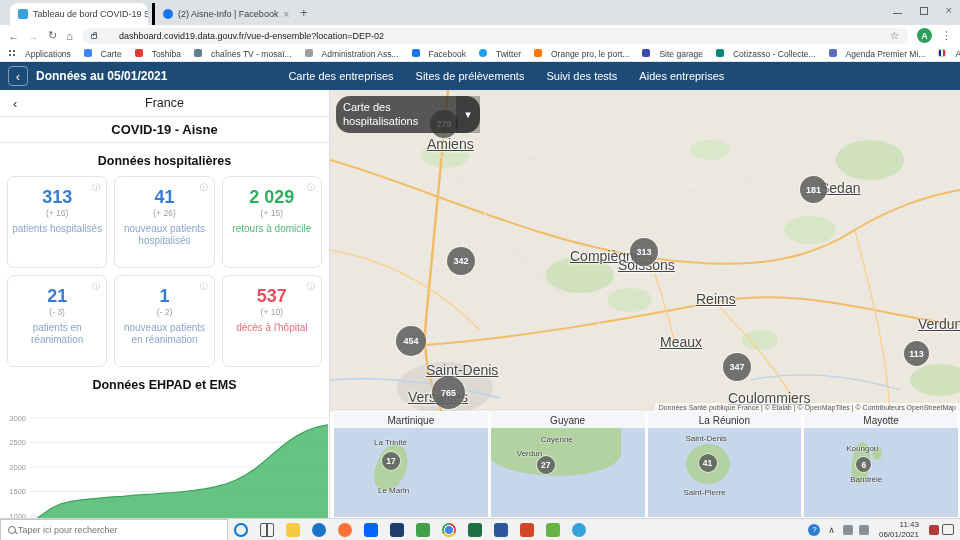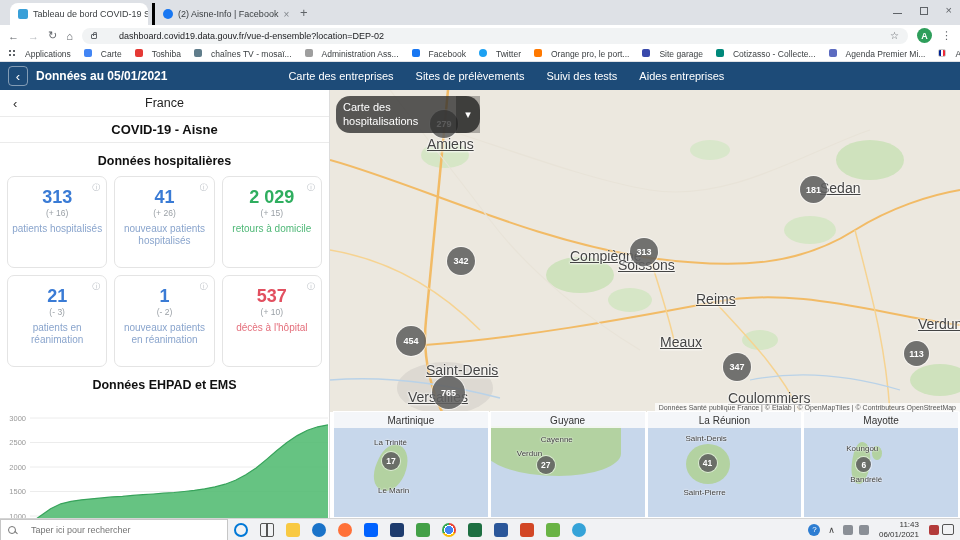--- a/index.html
+++ b/index.html
@@ -75,21 +75,21 @@
   
   .insets { position:absolute; left:334px; top:412px; width:624px; height:105px; display:flex; gap:3px; }
   .inset { flex:1; position:relative; background:#c7d7eb; overflow:hidden; outline:1px solid #fff; }
   .ititle { position:absolute; top:0; left:0; right:0; height:16px; background:rgba(250,250,250,.88); display:flex; align-items:center; justify-content:center; font-size:10px; color:#333; z-index:4; }
   .iland { position:absolute; background:#b3d2a1; border-radius:45% 55% 50% 50%; }
   .ibubble { position:absolute; border-radius:50%; background:rgba(96,96,96,.88); color:#fff; font-size:8.5px; font-weight:bold; display:flex; align-items:center; justify-content:center; box-shadow:0 0 0 1px rgba(255,255,255,.55); z-index:3; }
   .place { position:absolute; font-size:8px; color:#3c3c3c; text-shadow:0 0 2px #fff,0 0 2px #fff; z-index:2; white-space:nowrap; }
 
   
   .taskbar { position:absolute; left:0; right:0; bottom:0; height:22px; background:#f1f2f4; border-top:1px solid #d4d4d4; display:flex; align-items:center; }
-  .tsearch { width:228px; height:22px; background:#fff; border:1px solid #c6c6c6; display:flex; align-items:center; gap:15px; padding:0 7px; }
+  .tsearch { width:228px; height:22px; background:#fff; border:1px solid #c6c6c6; display:flex; align-items:center; gap:2px; padding:0 7px; }
   .tsearch input { border:none; outline:none; font-size:9px; color:#666; width:100%; font-family:"Liberation Sans",sans-serif; background:transparent; }
   .mag { width:8px; height:8px; border:1.2px solid #777; border-radius:50%; position:relative; flex:none; }
   .mag:after { content:""; position:absolute; width:4px; height:1.2px; background:#777; transform:rotate(45deg); right:-3px; bottom:-1px; }
   .tbicon { width:14px; height:14px; border-radius:3px; margin:0 6px; flex:none; }
   .tb-cortana { border:2px solid #0078d7; border-radius:50%; background:transparent; }
   .tb-taskview { border:1.5px solid #555; border-radius:2px; background:linear-gradient(90deg,transparent 40%,#555 40% 55%,transparent 55%); }
   .chrome-ic { border-radius:50%; background:radial-gradient(circle at 50% 50%, #4285f4 0 4px, #fff 4px 5px, transparent 5px), conic-gradient(#ea4335 0 33%, #fbbc05 33% 66%, #34a853 66% 100%); }
   .tray { margin-left:auto; display:flex; align-items:center; }
   .tray .chev { font-size:9px; color:#444; margin:0 5px; }
   .trayic { width:10px; height:10px; background:#8a8f96; border-radius:2px; margin:0 3px; }

